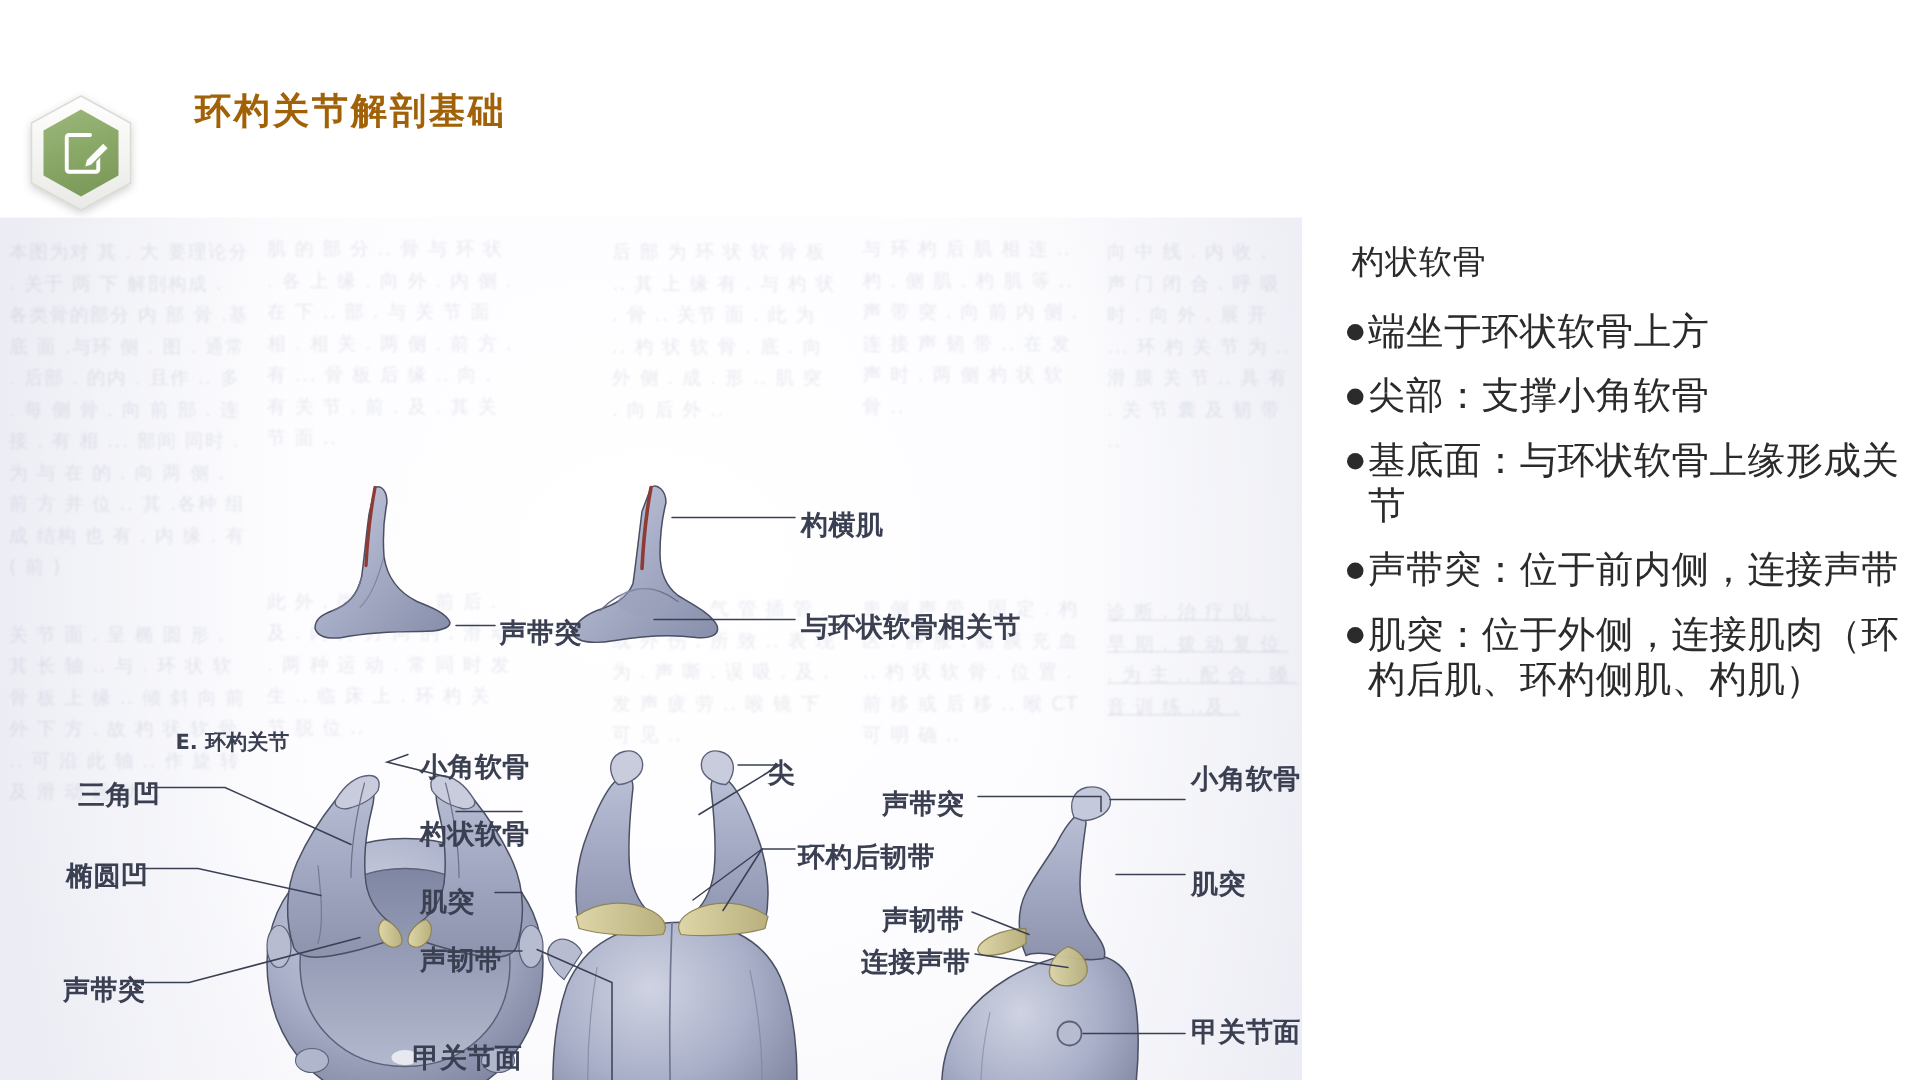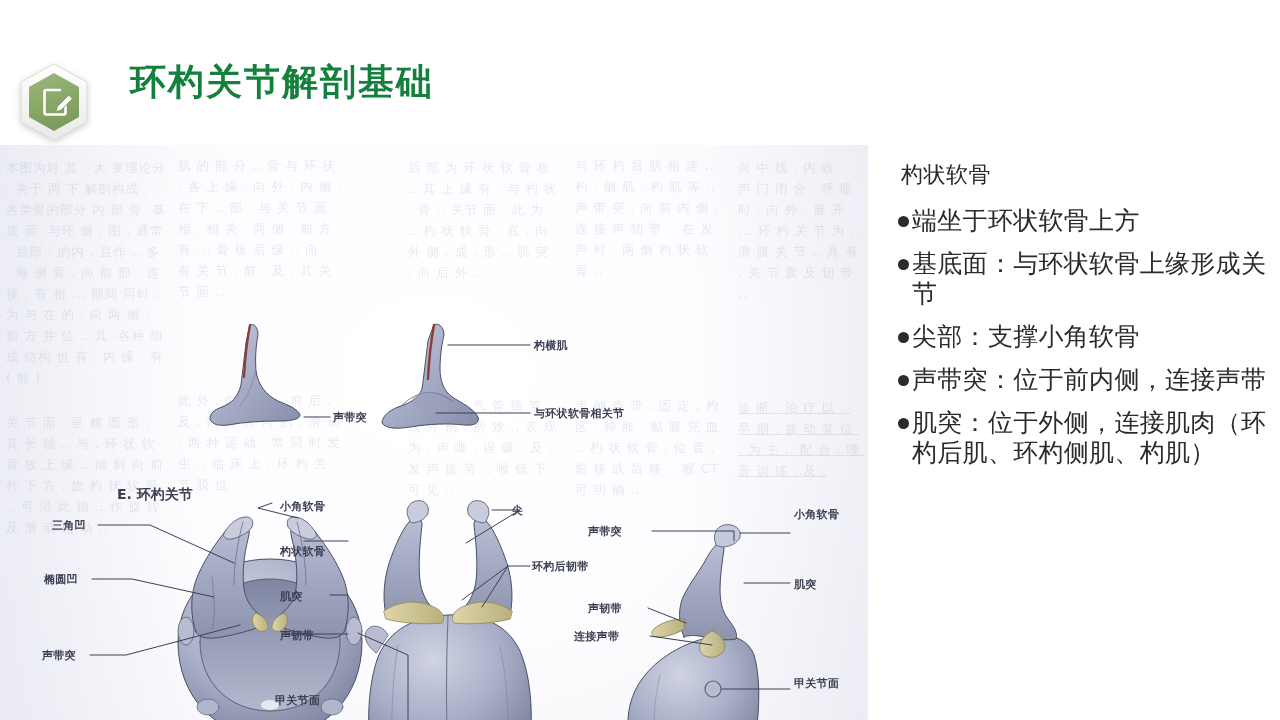--- a/index.html
+++ b/index.html
@@ -16,21 +16,21 @@
   .header{position:absolute;left:0;top:0;width:1280px;height:145px;}
   .hex-badge{
     position:absolute;left:12px;top:60px;width:84px;height:84px;
   }
   .hex-outer{
     position:absolute;left:0;top:0;width:84px;height:84px;
     filter:drop-shadow(0 2px 3px rgba(0,0,0,.18));
   }
   .page-title{
     position:absolute;left:130px;top:58px;
-    font-size:36px;font-weight:bold;color:#15803d;
+    font-size:24px;font-weight:bold;color:#a16207;
     letter-spacing:2px;white-space:nowrap;
     font-family:"DejaVu Sans","Liberation Sans",sans-serif;
   }
 
   
   .figure-wrap{
     position:absolute;left:0;top:145px;width:868px;height:575px;
     background:#fbfbfd;
     overflow:hidden;
   }
@@ -58,21 +58,21 @@
   .ghost.lowmid{left:178px;top:245px;width:165px;}
   .ghost.lowcol3{left:408px;top:250px;width:150px;}
   .ghost.lowcol4{left:575px;top:250px;width:150px;}
   .ghost.lowcol5{left:738px;top:252px;width:125px;text-decoration:underline;}
 
   .fig-svg{position:absolute;left:0;top:0;}
 
   .lbl{
     position:absolute;
     font-family:"DejaVu Sans","Liberation Sans",sans-serif;
-    font-size:11px;font-weight:bold;color:#3a3f52;
+    font-size:18px;font-weight:bold;color:#3a3f52;
     white-space:nowrap;letter-spacing:.3px;
   }
   .caption{
     position:absolute;
     font-family:"DejaVu Sans","Liberation Sans",sans-serif;
     font-size:14px;font-weight:bold;color:#3a3f52;white-space:nowrap;
   }
 
   
   .notes{
@@ -359,28 +359,28 @@
 
   <div class="notes">
     <div class="notes-heading">杓状软骨</div>
 
     <div class="bullet">
       <span class="dot"></span>
       <span class="btxt">端坐于环状软骨上方</span>
     </div>
     <div class="bullet">
       <span class="dot"></span>
+      <span class="btxt">尖部：支撑小角软骨</span>
+    </div>
+    <div class="bullet">
+      <span class="dot"></span>
       <span class="btxt">基底面：与环状软骨上缘形成关节</span>
     </div>
     <div class="bullet">
       <span class="dot"></span>
-      <span class="btxt">尖部：支撑小角软骨</span>
-    </div>
-    <div class="bullet">
-      <span class="dot"></span>
       <span class="btxt">声带突：位于前内侧，连接声带</span>
     </div>
     <div class="bullet">
       <span class="dot"></span>
       <span class="btxt">肌突：位于外侧，连接肌肉（环杓后肌、环杓侧肌、杓肌）</span>
     </div>
   </div>
 
 </div>
 

